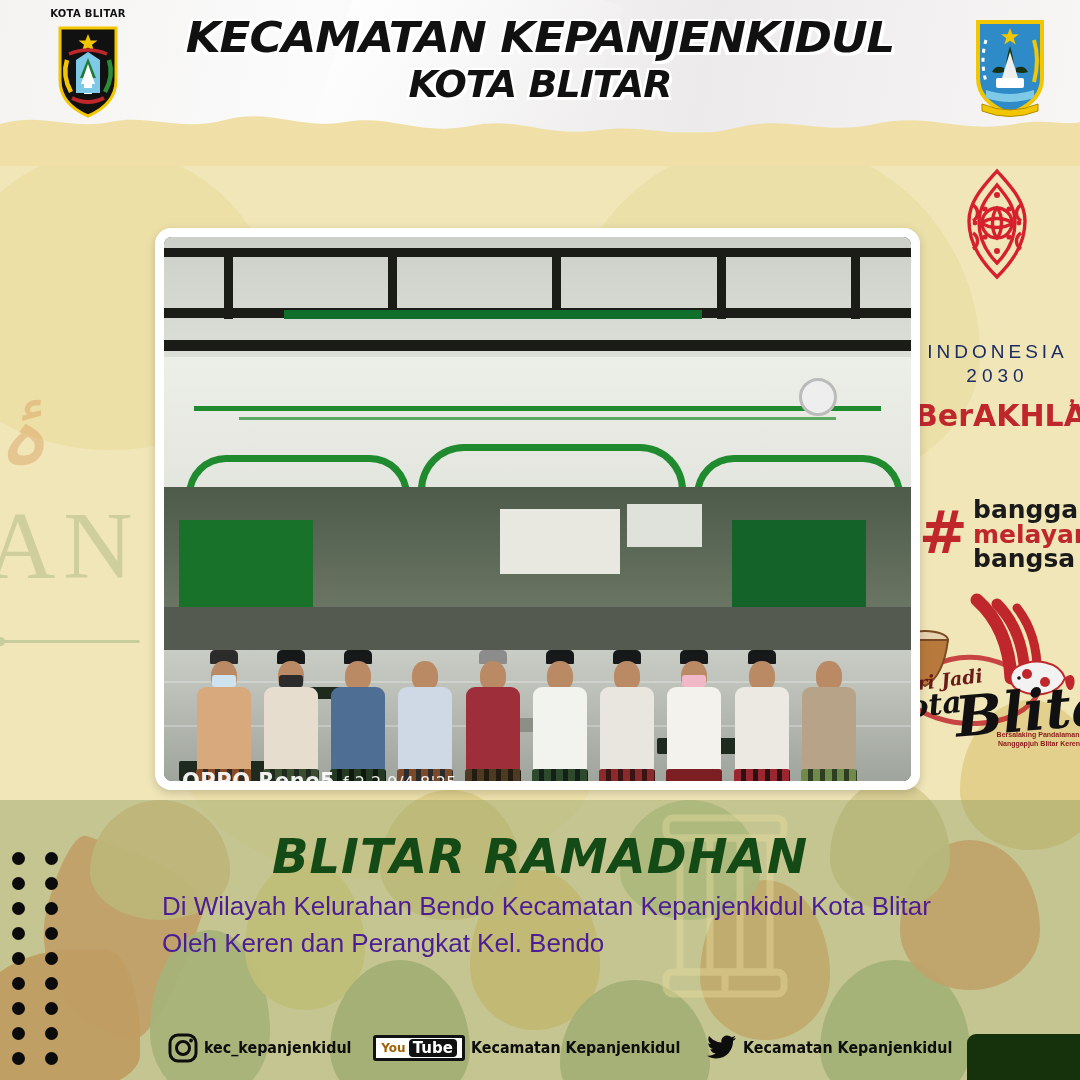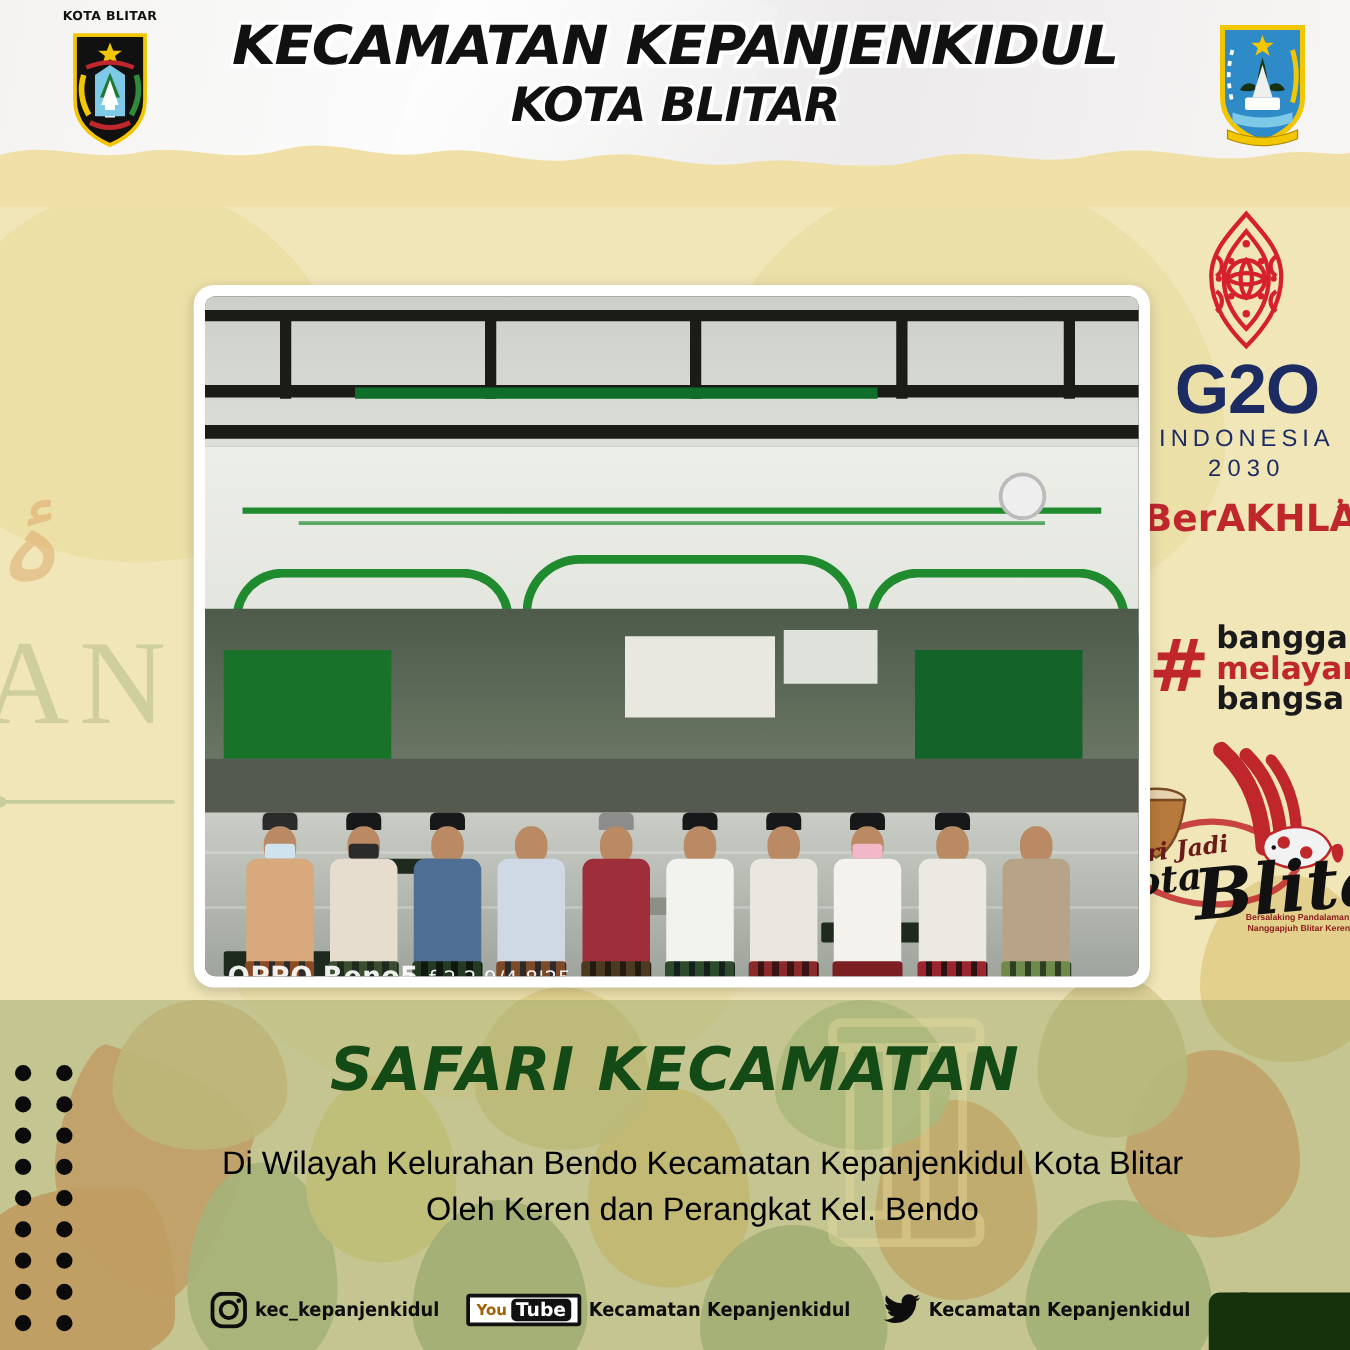--- a/index.html
+++ b/index.html
@@ -203,23 +203,23 @@
     position:absolute;left:640px;top:-10px;width:170px;height:230px;opacity:.42;
   }
 
   .title{
     position:absolute;left:0;top:828px;width:1080px;text-align:center;
     font-family:"DejaVu Sans", sans-serif;
     font-size:48px;font-weight:bold;font-style:italic;
     color:#134a15;letter-spacing:1px;
   }
   .subtitle{
-    position:absolute;left:162px;top:912px;width:800px;
+    position:absolute;left:162px;top:888px;width:800px;
     font-family:"Liberation Sans", sans-serif;
-    font-size:26px;color:#000000;line-height:1.42;text-align:center;
+    font-size:26px;color:#4c1d95;line-height:1.42;
   }
   .subtitle span{display:block;}
 
   
   .social{
     position:absolute;left:168px;top:1028px;width:790px;height:40px;
     display:flex;align-items:center;gap:9px;
   }
   .soc-item{display:flex;align-items:center;gap:6px;}
   .soc-label{
@@ -348,21 +348,20 @@
           <circle cx="82" cy="30" r="3"></circle>
           <circle cx="70" cy="44" r="2.6"></circle>
             <circle cx="94" cy="44" r="2.6"></circle>
           <circle cx="70" cy="72" r="2.6"></circle>
             <circle cx="94" cy="72" r="2.6"></circle>
           <circle cx="82" cy="86" r="3"></circle>
           <circle cx="60" cy="58" r="2.4"></circle>
             <circle cx="104" cy="58" r="2.4"></circle>
         </g>
       </svg>
-      <div class="g20-word">G2O</div>
       <div class="g20-sub">INDONESIA</div>
       <div class="g20-year">2030</div>
     </div>
 
     <div class="berakhlak">
       <div class="ba-tick">’</div>
       <div class="ba-title">BerAKHLAK</div>
     </div>
 
     <div class="bangga">
@@ -514,21 +513,21 @@
         <rect x="26" y="28" width="118" height="20" rx="7"></rect>
         <rect x="40" y="48" width="90" height="134"></rect>
         <line x1="70" y1="48" x2="70" y2="182"></line>
         <line x1="100" y1="48" x2="100" y2="182"></line>
         <rect x="26" y="182" width="118" height="22" rx="7"></rect>
         <line x1="85" y1="182" x2="85" y2="204"></line>
       </g>
     </svg>
   </div>
 
-  <div class="title">SAFARI KECAMATAN</div>
+  <div class="title">BLITAR RAMADHAN</div>
 
   <div class="subtitle">
     <span>Di Wilayah Kelurahan Bendo Kecamatan Kepanjenkidul Kota Blitar</span>
     <span>Oleh Keren dan Perangkat Kel. Bendo</span>
   </div>
 
   <div class="dots">
     <div class="dot" style="left:0;top:0;"></div>
       <div class="dot" style="left:33px;top:0;"></div>
     <div class="dot" style="left:0;top:25px;"></div>

